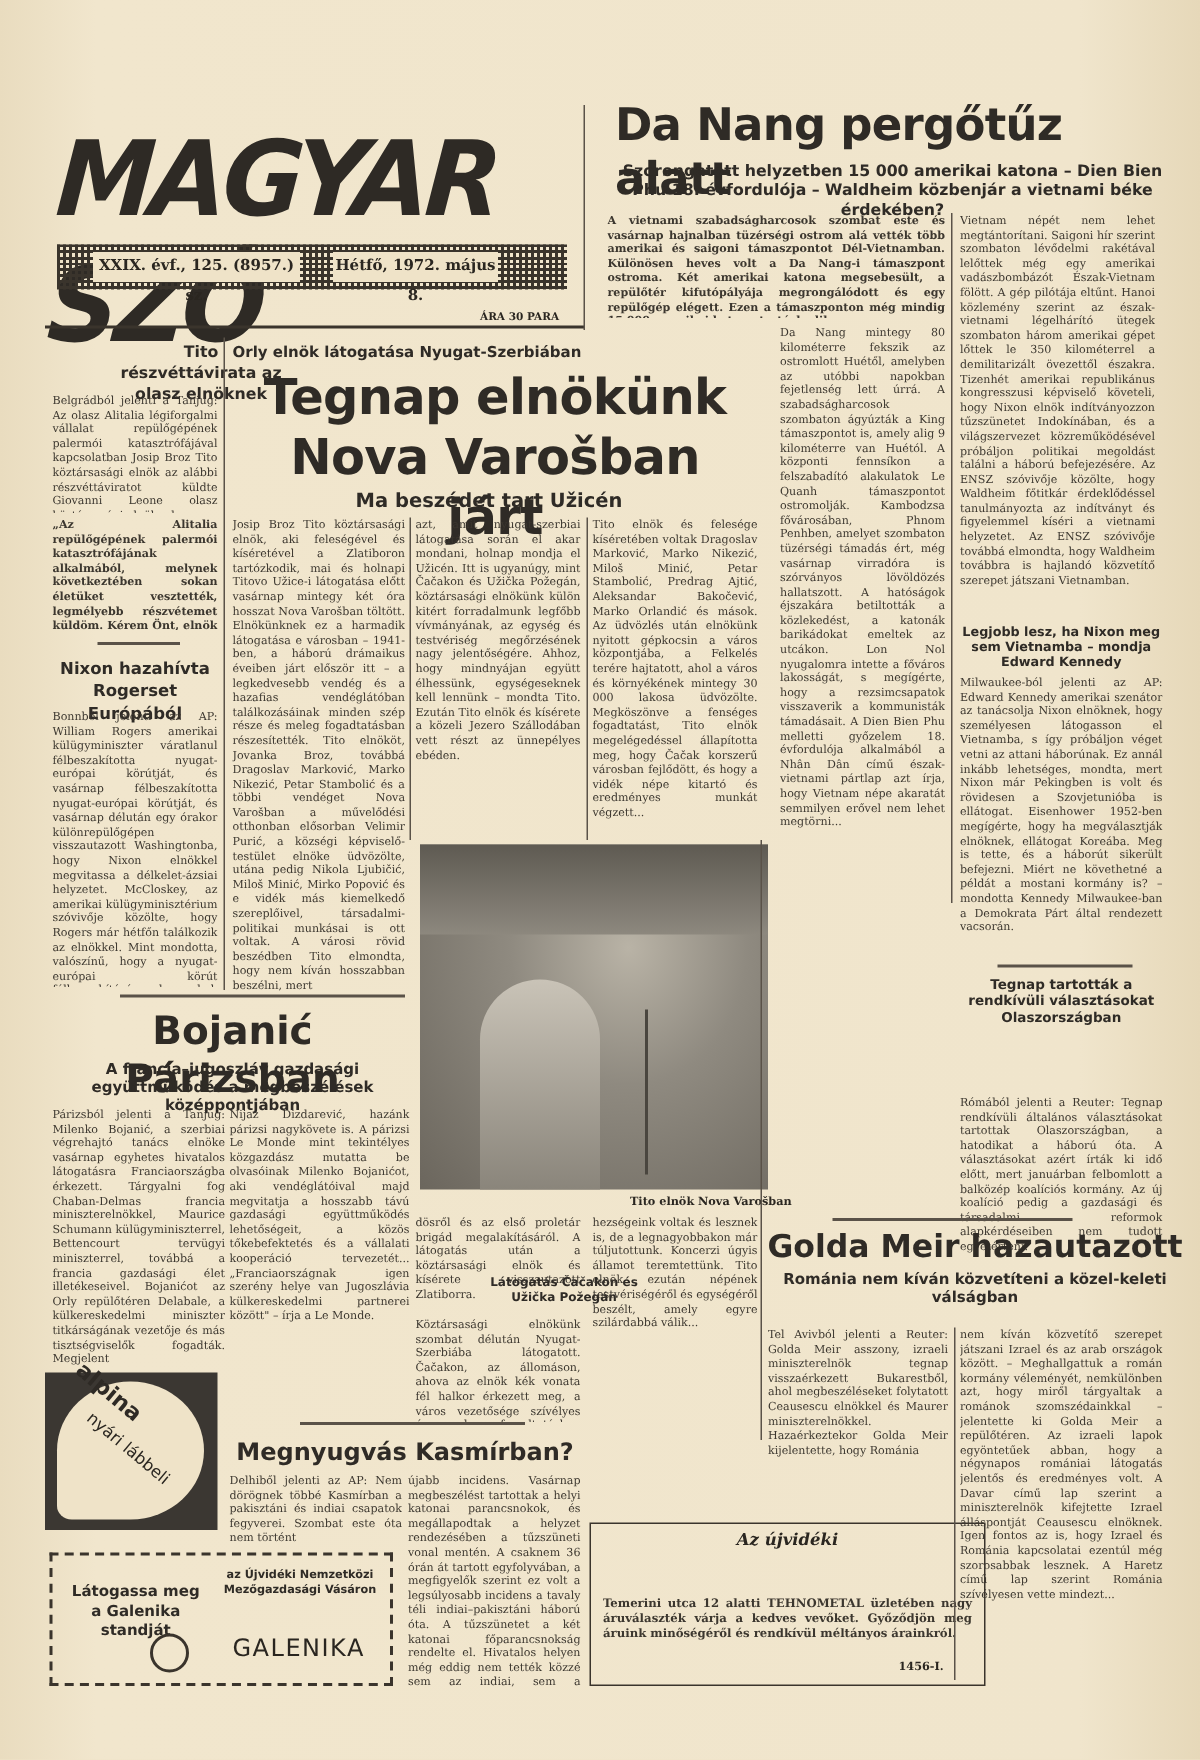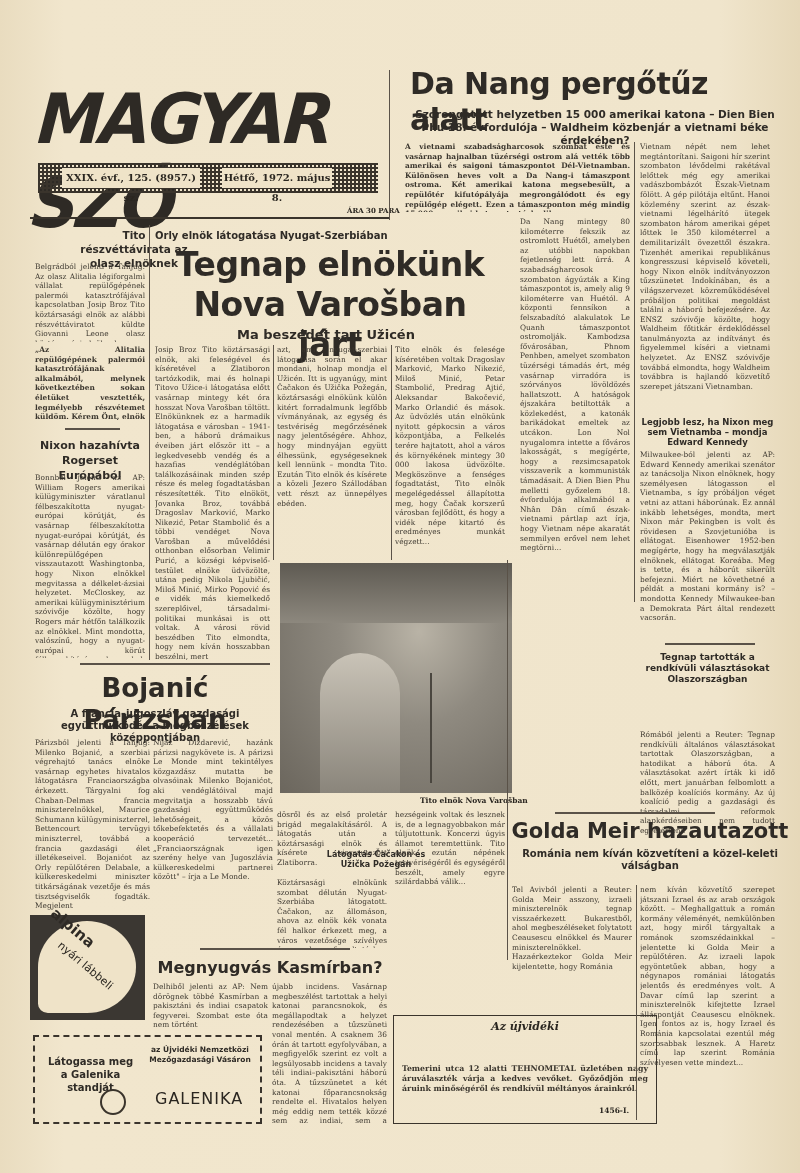--- a/index.html
+++ b/index.html
@@ -3,21 +3,21 @@
 <meta charset="utf-8">
 <style>
   html,body{margin:0;padding:0;}
   body{width:800px;height:1173px;background:#efe3c8;position:relative;overflow:hidden;font-family:"DejaVu Serif",serif;color:#2a2620;}
   .abs{position:absolute;}
   .page{position:absolute;left:0;top:0;width:800px;height:1173px;background:linear-gradient(90deg,#e9dcbf 0%,#f1e6cd 8%,#f0e5cc 90%,#e6d8b9 100%);}
   .rule{position:absolute;background:#3a342c;}
   .mast{left:38px;top:80px;width:350px;height:80px;font-family:"DejaVu Sans",sans-serif;font-weight:900;font-size:66px;letter-spacing:-3px;font-style:italic;color:#2e2a25;line-height:80px;transform:skewX(-4deg) scaleY(1.05);}
   .checker{position:absolute;left:38px;top:163px;width:340px;height:30px;background-image:repeating-linear-gradient(0deg,#3a342c 0 2px,transparent 2px 4px),repeating-linear-gradient(90deg,#3a342c 0 2px,transparent 2px 4px);}
   .issuebox{position:absolute;top:168px;height:20px;background:#efe3c8;font-size:10px;font-weight:bold;line-height:20px;text-align:center;}
-  .price{position:absolute;left:320px;top:206px;font-size:7px;font-weight:bold;margin-left:27px;}
+  .price{position:absolute;left:320px;top:206px;font-size:7px;font-weight:bold;}
   .h-sans{font-family:"DejaVu Sans",sans-serif;font-weight:bold;color:#2f2b26;}
   .body{font-size:7.4px;line-height:9.6px;text-align:justify;color:#3c372f;}
   .bold{font-weight:bold;}
   .col{position:absolute;overflow:hidden;}
   .vline{position:absolute;width:1px;background:#5a5248;}
   .hline{position:absolute;height:1px;background:#5a5248;}
   .photo{position:absolute;left:280px;top:563px;width:232px;height:230px;background:radial-gradient(ellipse at 60% 30%,#b9b3a6 0%,#8f8a80 40%,#6b665d 100%);}
   .photo .figure{position:absolute;left:40px;top:90px;width:80px;height:140px;background:linear-gradient(180deg,#c9c3b7,#8a857b);border-radius:40px 40px 0 0;}
   .photo .crowd{position:absolute;left:0;top:0;width:232px;height:60px;background:linear-gradient(180deg,#5e5a52,#8d887e);}
   .photo .mic{position:absolute;left:150px;top:110px;width:2px;height:110px;background:#4a463f;}

